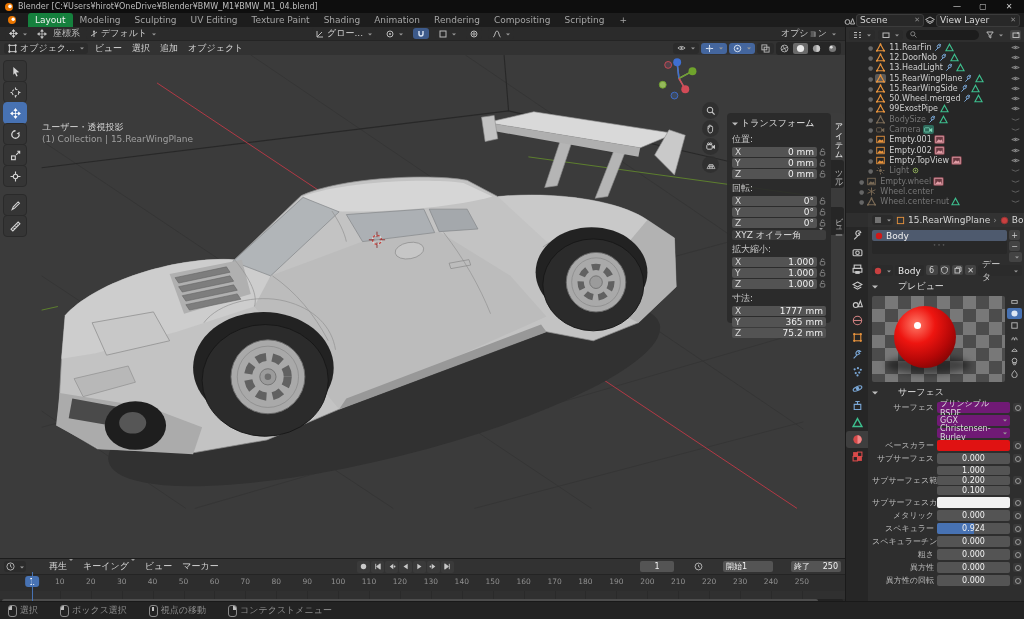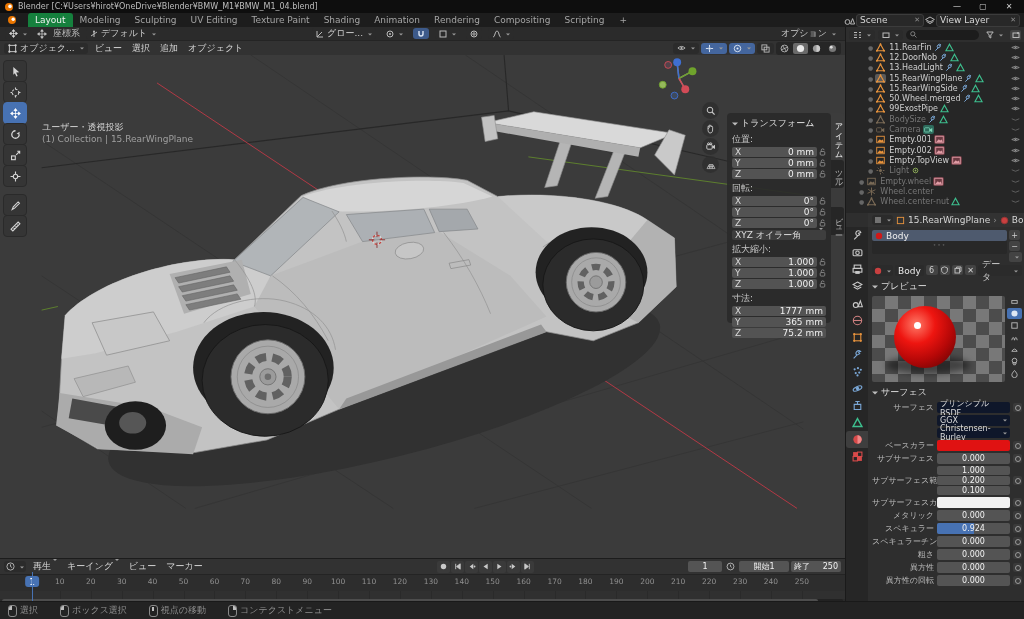--- a/index.html
+++ b/index.html
@@ -60,44 +60,44 @@
   #props{left:845px;top:213px;width:179px;height:392px;background:#2e2e2e;border-left:1px solid #1a1a1a;box-sizing:border-box}
   #ptabs{position:absolute;left:0;top:14px;width:22px;bottom:0;background:#262626}
   .ptab{width:22px;height:17px;display:flex;align-items:center;justify-content:center}
   .ptab.active{background:#3e3e3e;border-radius:3px 0 0 3px}
   #pcontent{position:absolute;left:22px;top:0;right:0;bottom:0}
   #pbread{height:14px;display:flex;align-items:center;gap:3px;padding:0 4px;background:#323232;color:#d6d6d6}
   .slotbox{background:#282828;border-radius:2px;height:24px;margin:3px 0 2px 4px;position:relative}
   .slotrow{height:11px;background:#4e5a6e;border-radius:2px;display:flex;align-items:center;gap:3px;padding:0 3px;color:#f0f0f0}
   .sq{width:11px;height:10px;background:#434343;border-radius:2px;display:flex;align-items:center;justify-content:center;color:#cfcfcf;font-size:8px;margin-bottom:1px}
   .matname{background:#2b2b2b;border-radius:2px;height:11px;display:flex;align-items:center;padding:0 3px;color:#ececec}
-  .secthead{color:#dcdcdc;display:flex;align-items:center;gap:3px;margin:4px 0 3px 4px}
+  .secthead{color:#dcdcdc;display:flex;align-items:center;gap:20px;margin:4px 0 3px 4px}
   .tri-d{width:0;height:0;border:3.2px solid transparent;border-top-color:#bdbdbd;transform:translateY(1.5px)}
   .prow{display:flex;align-items:center;margin:0 2px 2px 4px;gap:3px}
   .plabel{width:62px;text-align:right;color:#bdbdbd;font-size:8px;flex:0 0 auto;white-space:nowrap}
   .pfield{flex:1;background:#545454;border-radius:2px;height:10.5px;display:flex;align-items:center;justify-content:center;color:#f2f2f2;position:relative;overflow:hidden;font-size:8px}
   .pfield .fill{position:absolute;left:0;top:0;bottom:0;background:#4772b3}
   .pfield span{position:relative}
-  .pdrop{flex:1;background:#0f172a;border-radius:2px;height:10.5px;display:flex;align-items:center;justify-content:space-between;padding:0 3px;color:#dcdcdc;font-size:8px}
+  .pdrop{flex:1;background:#701a75;border-radius:2px;height:10.5px;display:flex;align-items:center;justify-content:space-between;padding:0 3px;color:#dcdcdc;font-size:8px}
   .pdec{width:9px;height:9px;border-radius:2px;background:#3a3a3a;flex:0 0 auto;display:flex;align-items:center;justify-content:center}
   .pdec i{width:4px;height:4px;border:1px solid #9a9a9a;border-radius:50%}
   
   #prevbox{margin:2px 2px 0 4px;height:86px;display:flex;gap:2px}
   #previmg{flex:1;border-radius:2px;position:relative;overflow:hidden;
     background:repeating-conic-gradient(#787878 0% 25%,#4c4c4c 0% 50%) 0 0/26px 26px;}
   #sphere{position:absolute;left:22px;top:10px;width:62px;height:62px;border-radius:50%;
     background:radial-gradient(circle at 36% 30%,#ff7a68 0%,#ee1510 32%,#b30707 62%,#6e0404 88%,#4a0202 100%)}
   #sphereshadow{position:absolute;left:14px;top:60px;width:84px;height:18px;border-radius:50%;background:rgba(0,0,0,.45);filter:blur(3px)}
   #spec{position:absolute;left:42px;top:26px;width:7px;height:7px;border-radius:50%;background:#fff}
   #prevbtns{width:15px;display:flex;flex-direction:column;gap:1px}
   .pvb{height:11px;background:#2e2e2e;border-radius:2px;display:flex;align-items:center;justify-content:center}
   .pvb.active{background:#4772b3}
   
   #timeline{left:0;top:558px;width:845px;height:43px;background:#2a2a2a;border-top:1px solid #1c1c1c;box-sizing:border-box}
-  #tlhead{height:15px;background:#323232;display:flex;align-items:center;gap:2px;padding:0 4px}
+  #tlhead{height:15px;background:#323232;display:flex;align-items:center;gap:18px;padding:0 4px}
   #tlruler{position:relative;height:16px;background:#2d2d2d;border-top:1px solid #242424}
   .tick{position:absolute;top:2px;color:#909090;font-size:7.5px;transform:translateX(-50%)}
   #curframe{position:absolute;top:1px;background:#4772b3;color:#fff;border-radius:3px;padding:0 4px;height:11px;display:flex;align-items:center;transform:translateX(-50%)}
   #curline{position:absolute;top:13px;width:1.5px;height:29px;background:#4772b3}
   #tlkeys{position:relative;height:8px;background:#303030}
   #tlscroll{position:relative;height:4px;margin:0 2px;background:#222;border-radius:2px}
   #tlscroll i{position:absolute;left:0;top:0;height:4px;width:97%;background:#4d4d4d;border-radius:2px}
   .pbtn{width:13px;height:12px;display:flex;align-items:center;justify-content:center;background:#3a3a3a;color:#d5d5d5;font-size:7px;border-radius:2px}
   
   #statusbar{left:0;top:601px;width:1024px;height:18px;background:#232323;display:flex;align-items:center;padding:0 8px;box-sizing:border-box;color:#8f8f8f;border-top:1px solid #191919}
@@ -1463,21 +1463,21 @@
         </span>
       </span>
     <span style="width:150px"></span>
     <span class="pfield" style="flex:0 0 34px;height:11px">
         <span>1</span>
       </span>
     <svg width="9" height="9" viewBox="0 0 10 10" style="margin:0 2px">
         <circle cx="5" cy="5" r="3.8" fill="none" stroke="#bbb"></circle>
         <path d="M5 3 V5 L6.5 6" fill="none" stroke="#bbb"></path>
       </svg>
-    <span class="pfield" style="flex:0 0 44px;height:11px;justify-content:center;padding:0 3px">
+    <span class="pfield" style="flex:0 0 44px;height:11px;justify-content:flex-start;padding:0 3px">
         <span>開始</span>
         <span>1</span>
       </span>
     <span class="pfield" style="flex:0 0 44px;height:11px;justify-content:space-between;padding:0 3px">
         <span>終了</span>
         <span>250</span>
       </span>
   </div>
   <div id="tlruler">
     <span id="curframe" style="left: 32px;">1</span>

